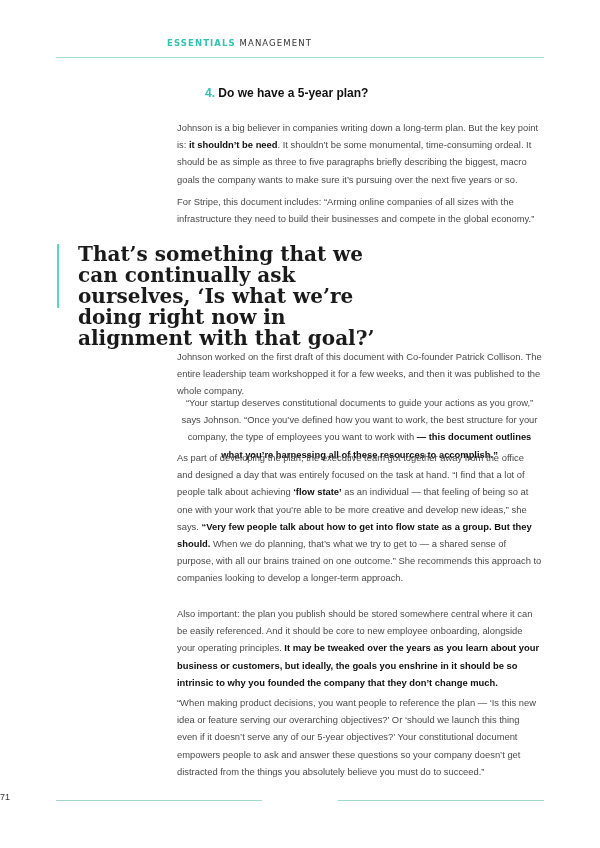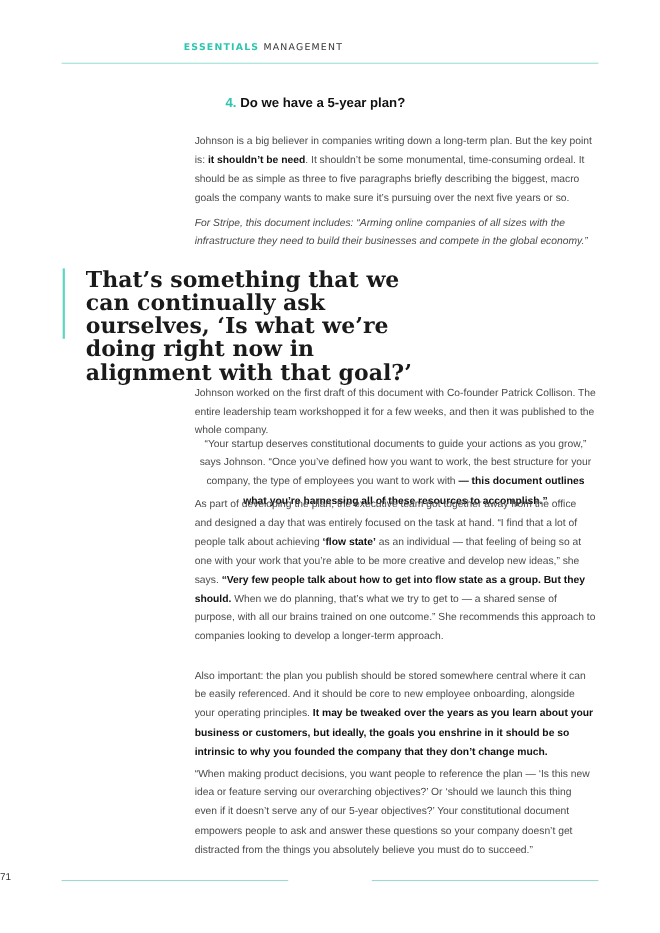--- a/index.html
+++ b/index.html
@@ -46,21 +46,21 @@
 <div class="header-rule"></div>
 
 <div class="h4">
   <span class="num">4.</span><span> Do we have a 5-year plan?</span>
 </div>
 
 <div class="content" style="top:119px;">
   <p><span>Johnson is a big believer in companies writing down a long-term plan. But the key point is: </span><b>it shouldn’t be need</b><span>. It shouldn’t be some monumental, time-consuming ordeal. It should be as simple as three to five paragraphs briefly describing the biggest, macro goals the company wants to make sure it’s pursuing over the next five years or so.</span></p>
 </div>
 
-<div class="content" style="top:193px;font-style:italic;">
+<div class="content" style="top:193px;">
   <p>For Stripe, this document includes: “Arming online companies of all sizes with the infrastructure they need to build their businesses and compete in the global economy.”</p>
 </div>
 
 <div class="quote-bar"></div>
 <div class="pull-quote">That’s something that we can continually ask ourselves, ‘Is what we’re doing right now in alignment with that goal?’</div>
 
 <div class="content" style="top:348px;">
   <p>Johnson worked on the first draft of this document with Co-founder Patrick Collison. The entire leadership team workshopped it for a few weeks, and then it was published to the whole company.</p>
 </div>
 

